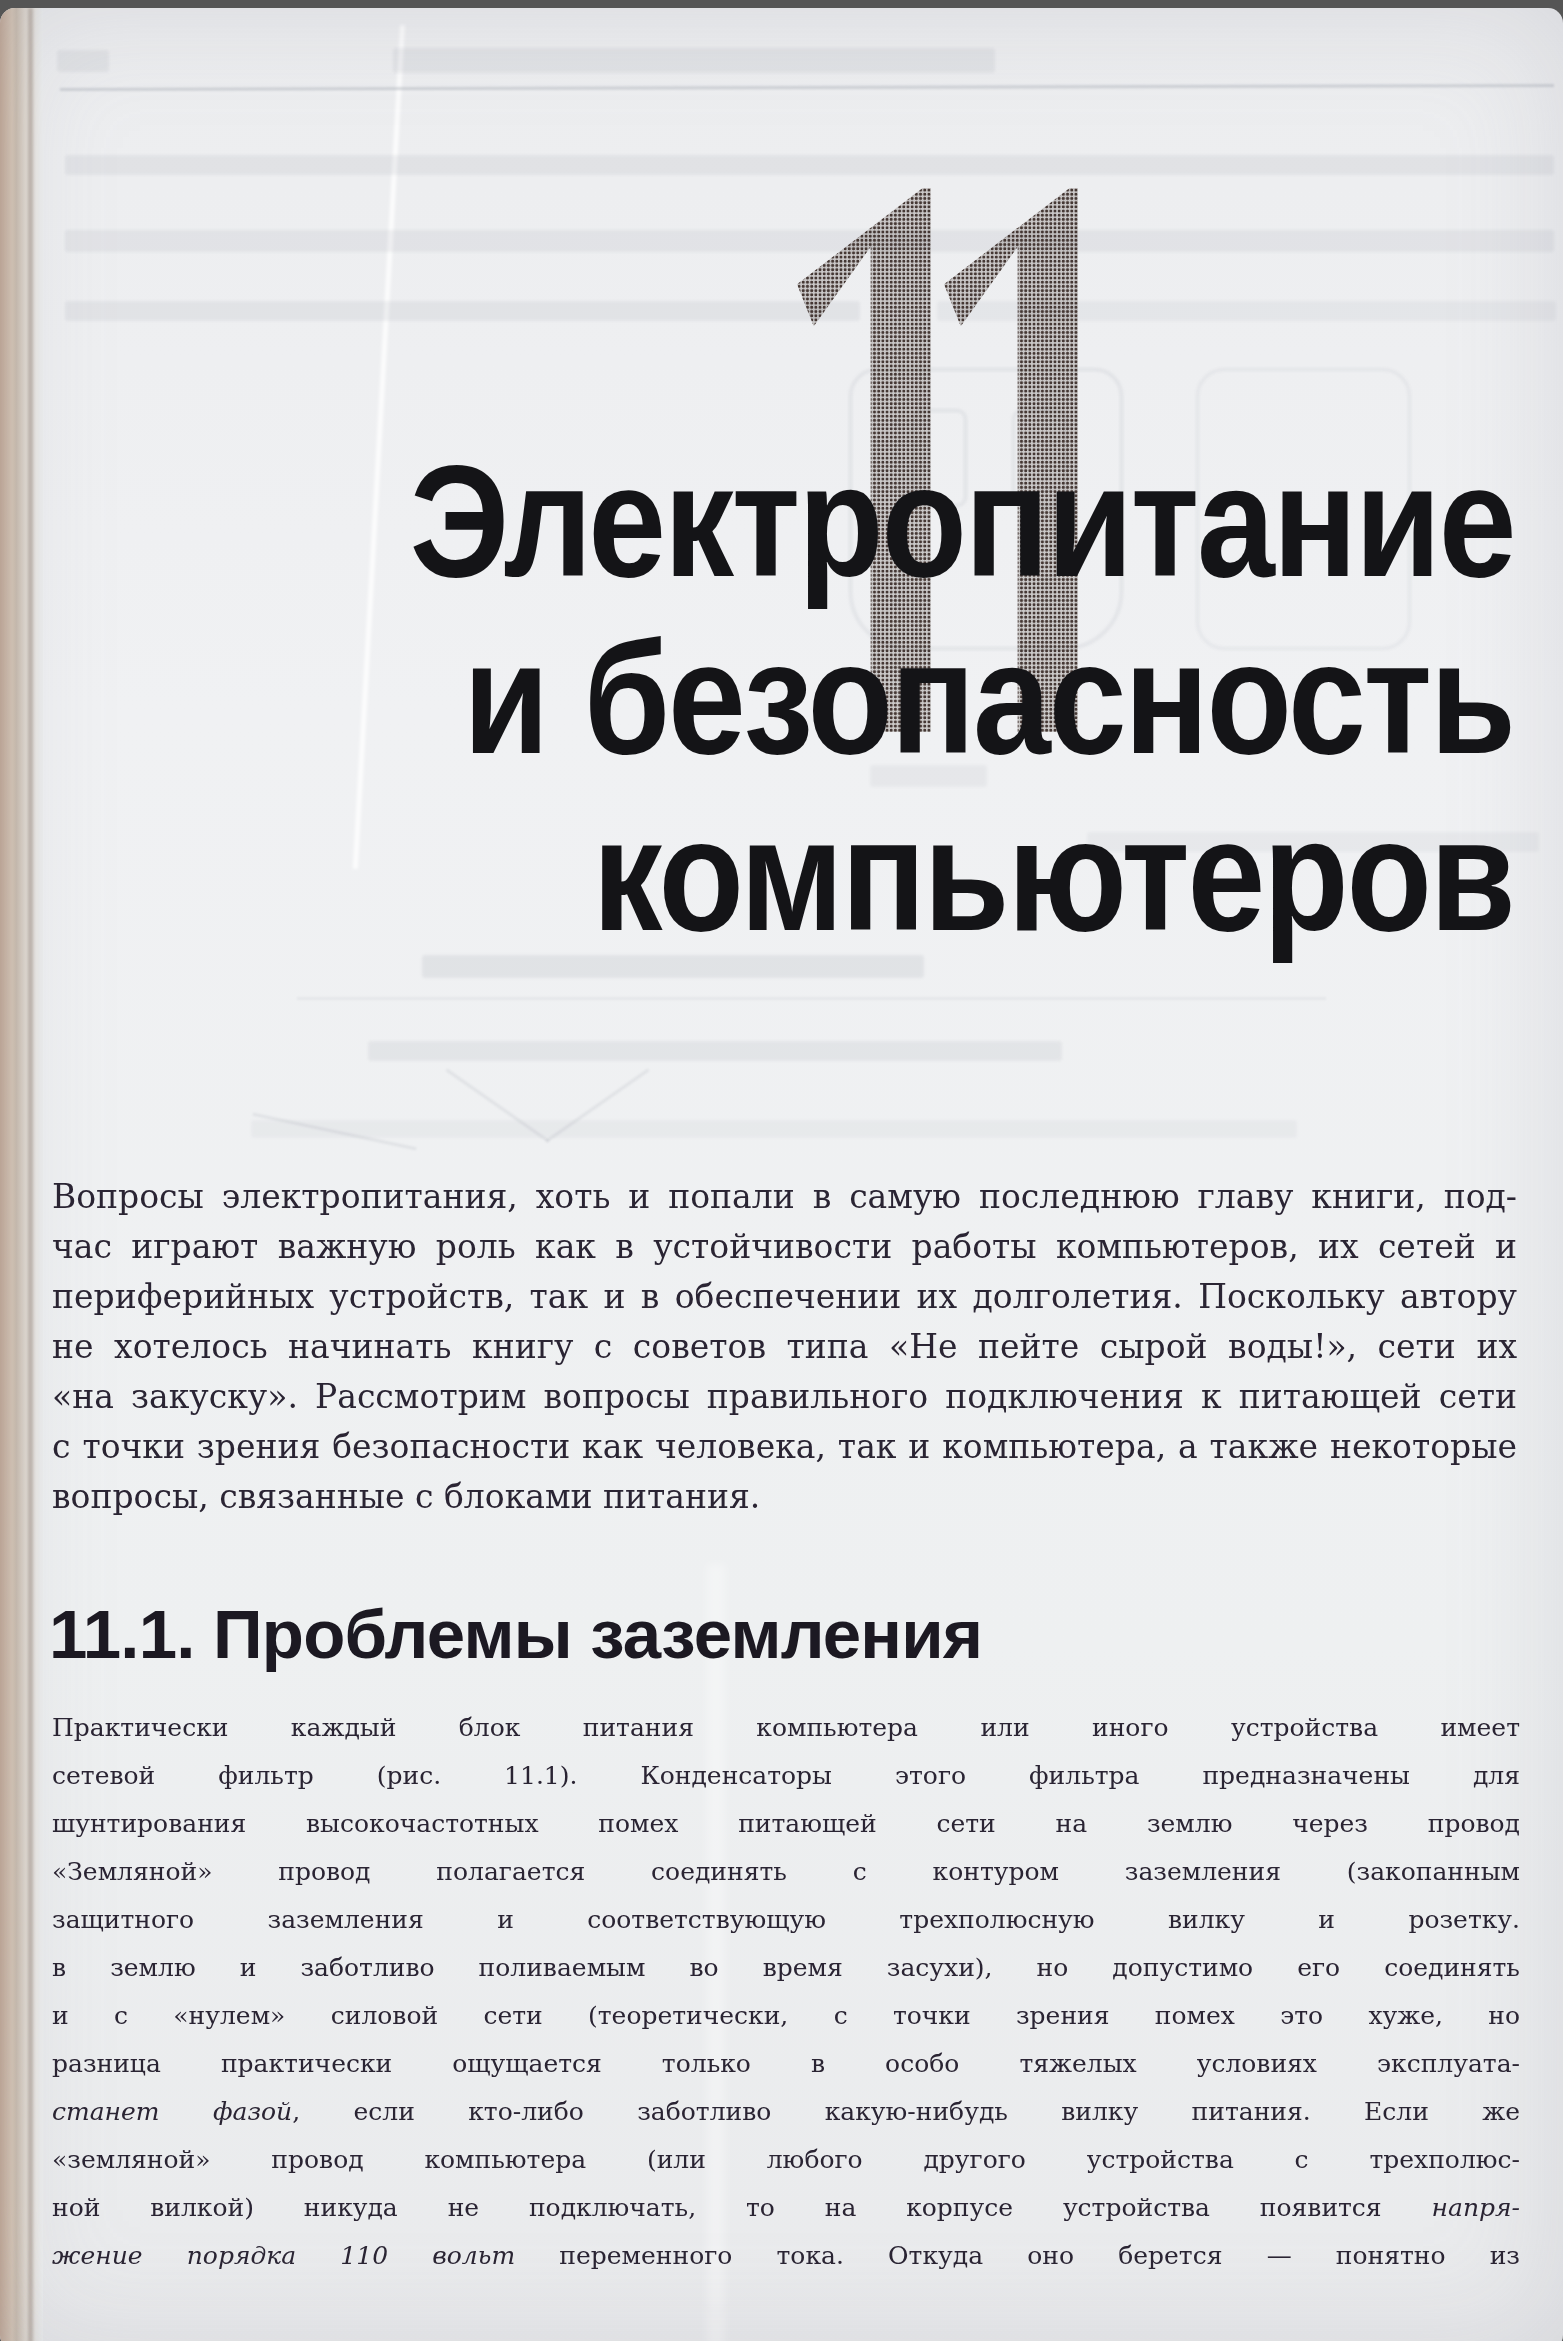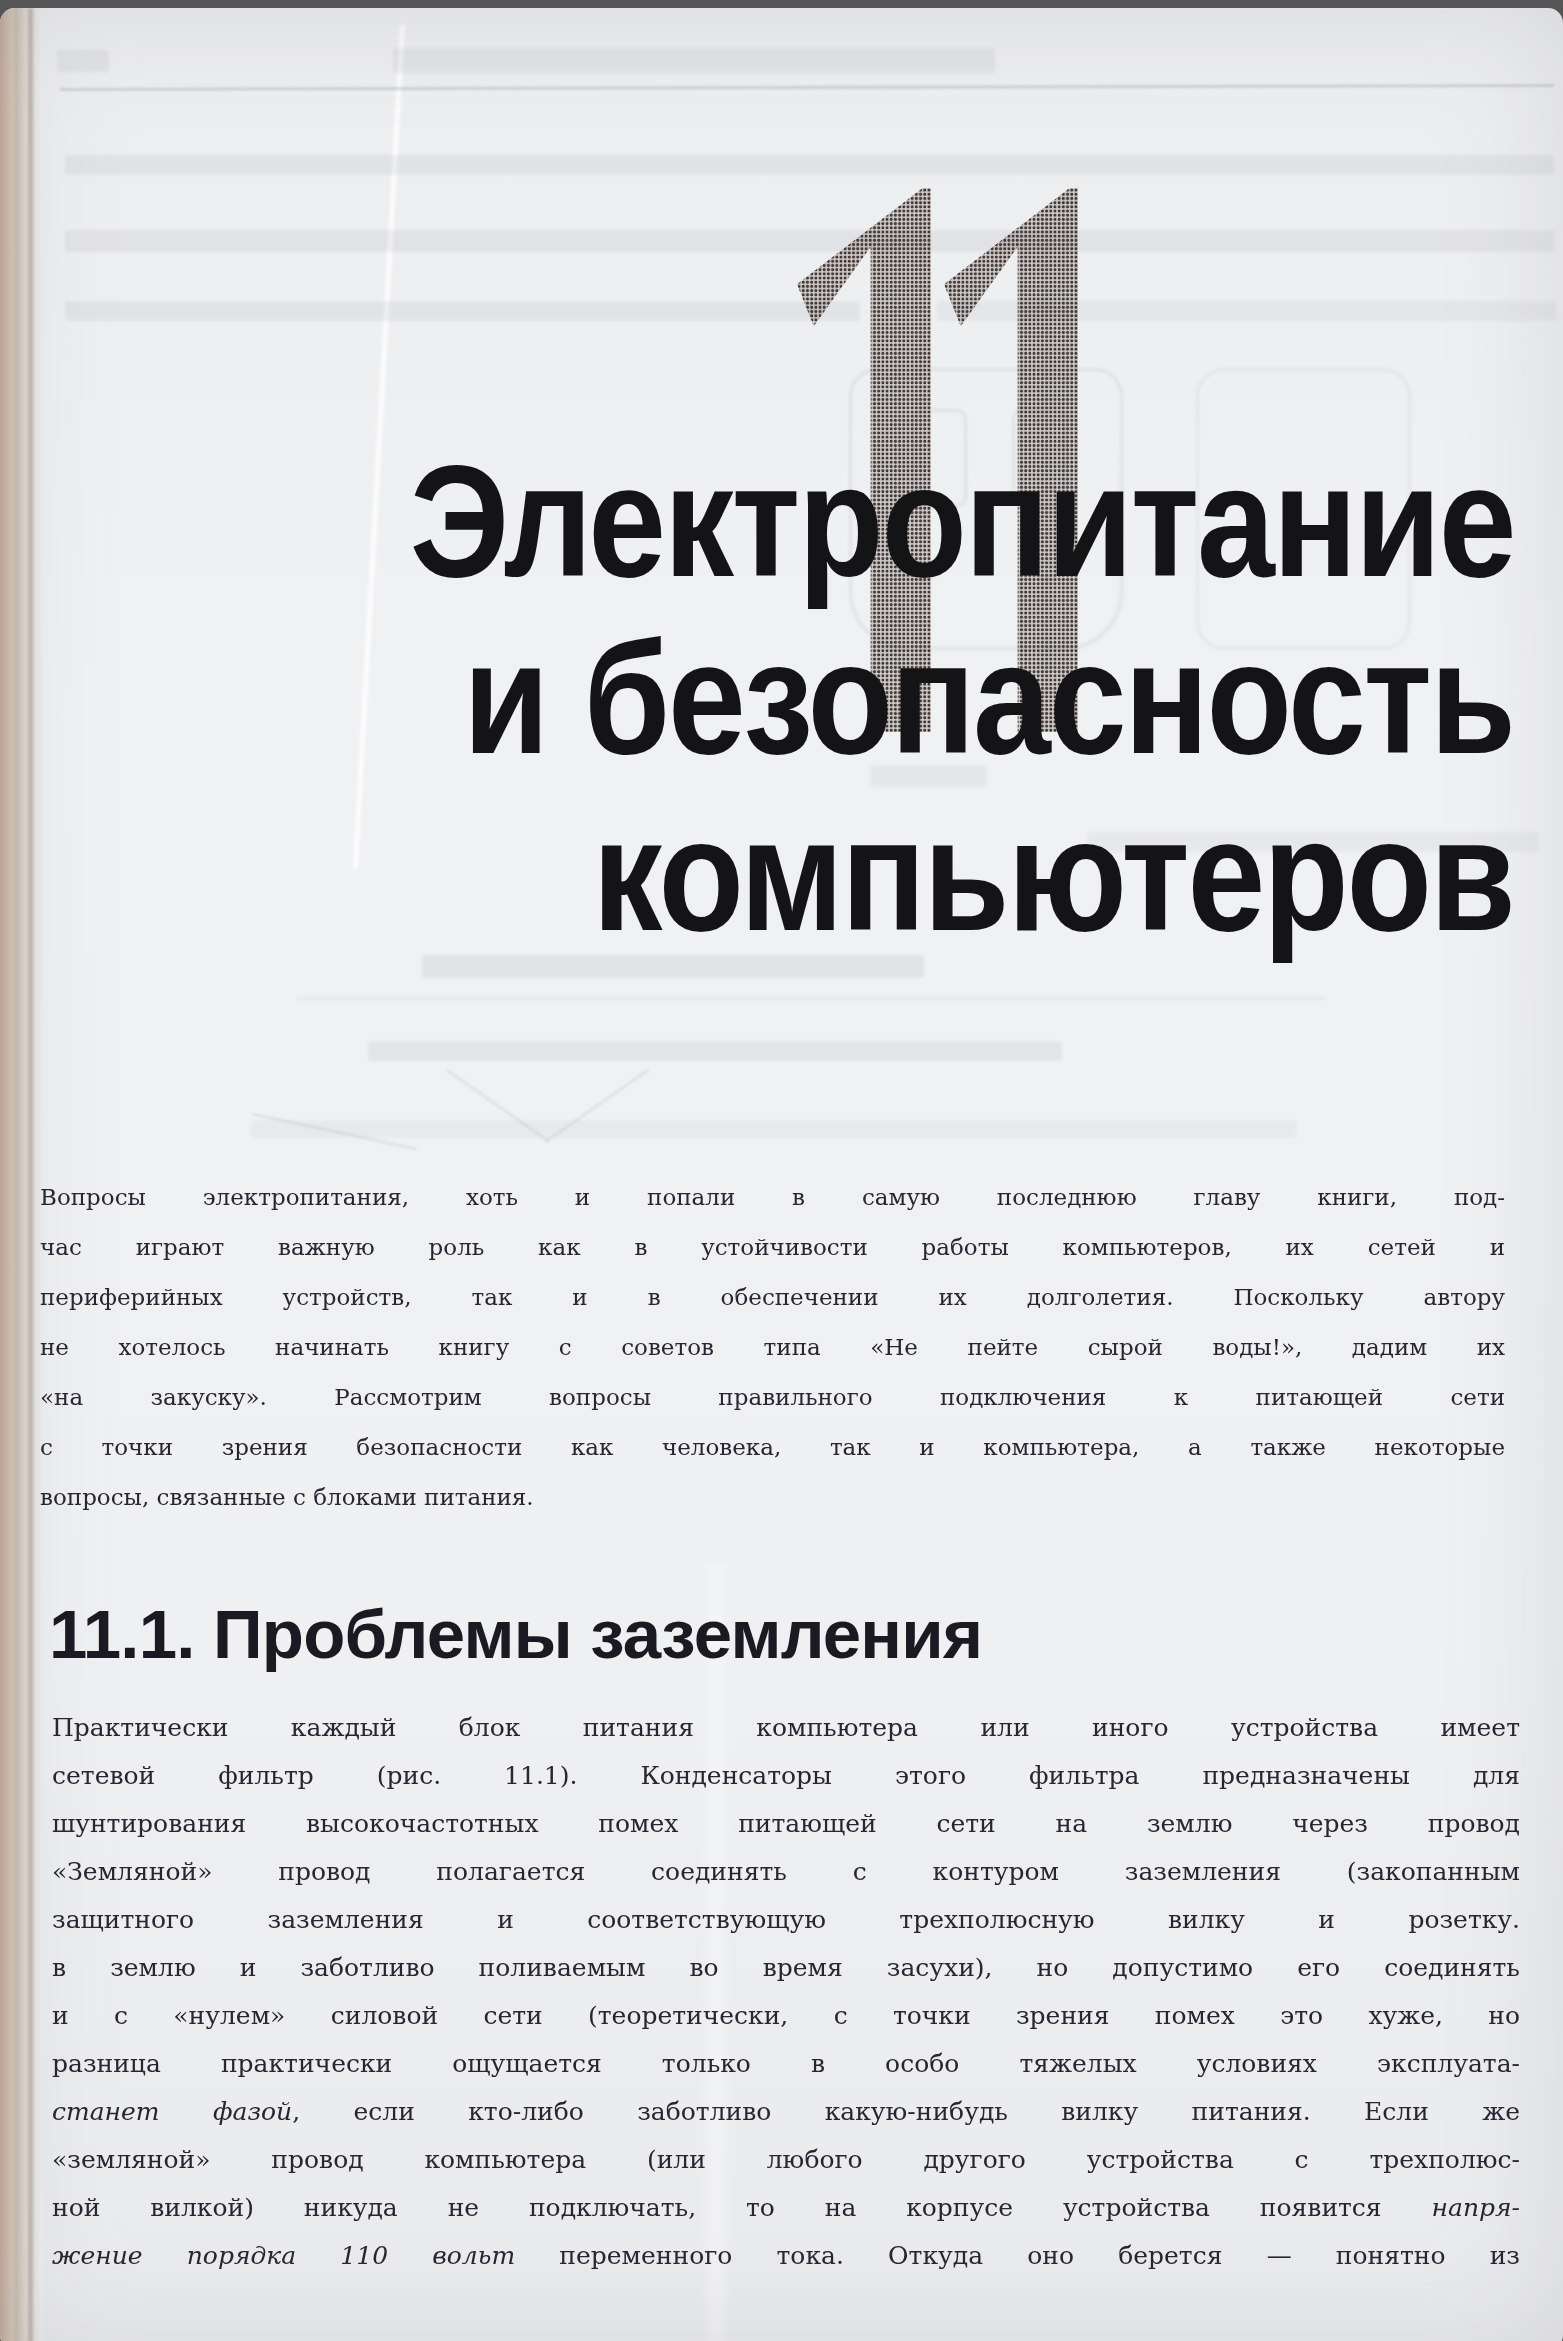--- a/index.html
+++ b/index.html
@@ -60,21 +60,21 @@
     position:absolute;right:49px;top:425px;z-index:3;
     text-align:right;color:#141417;
     font-weight:bold;font-size:159px;line-height:177px;
     letter-spacing:-2.5px;white-space:nowrap;
   }
   .title .tl{display:block;}
   .title .tl>span{display:inline-block;transform:scaleX(.88);transform-origin:100% 50%;}
 
   
   .textcol{position:absolute;z-index:3;color:#2a2433;font-family:"DejaVu Serif",serif;}
-  .intro{left:40px;top:1164px;width:1465px;font-size:23px;line-height:50px;}
+  .intro{left:52px;top:1164px;width:1465px;font-size:33px;line-height:50px;}
   .bodytext{left:52px;top:1696px;width:1468px;font-size:25px;line-height:48px;}
   .tline{text-align:justify;text-align-last:justify;}
   .tline.tl-left{text-align:left;text-align-last:left;}
   .it{font-style:italic;}
 
   
   .heading{
     position:absolute;left:49px;top:1585px;z-index:3;
     font-weight:bold;font-size:69px;line-height:84px;
     letter-spacing:-0.8px;color:#1c1922;white-space:nowrap;
@@ -120,21 +120,21 @@
   <div class="title">
     <span class="tl"><span>Электропитание</span></span>
     <span class="tl"><span>и безопасность</span></span>
     <span class="tl"><span>компьютеров</span></span>
   </div>
 
   <div class="textcol intro">
       <div class="tline"><span>Вопросы электропитания, хоть и попали в самую последнюю главу книги, под-</span></div>
       <div class="tline"><span>час играют важную роль как в устойчивости работы компьютеров, их сетей и</span></div>
       <div class="tline"><span>периферийных устройств, так и в обеспечении их долголетия. Поскольку автору</span></div>
-      <div class="tline"><span>не хотелось начинать книгу с советов типа «Не пейте сырой воды!», дадим их</span></div>
+      <div class="tline"><span>не хотелось начинать книгу с советов типа «Не пейте сырой воды!», сети их</span></div>
       <div class="tline"><span>«на закуску». Рассмотрим вопросы правильного подключения к питающей сети</span></div>
       <div class="tline"><span>с точки зрения безопасности как человека, так и компьютера, а также некоторые</span></div>
       <div class="tline tl-left"><span>вопросы, связанные с блоками питания.</span></div>
     </div>
 
   <div class="heading">11.1. Проблемы заземления</div>
 
   <div class="textcol bodytext">
       <div class="tline"><span>Практически каждый блок питания компьютера или иного устройства имеет</span></div>
       <div class="tline"><span>сетевой фильтр (рис. 11.1). Конденсаторы этого фильтра предназначены для</span></div>

